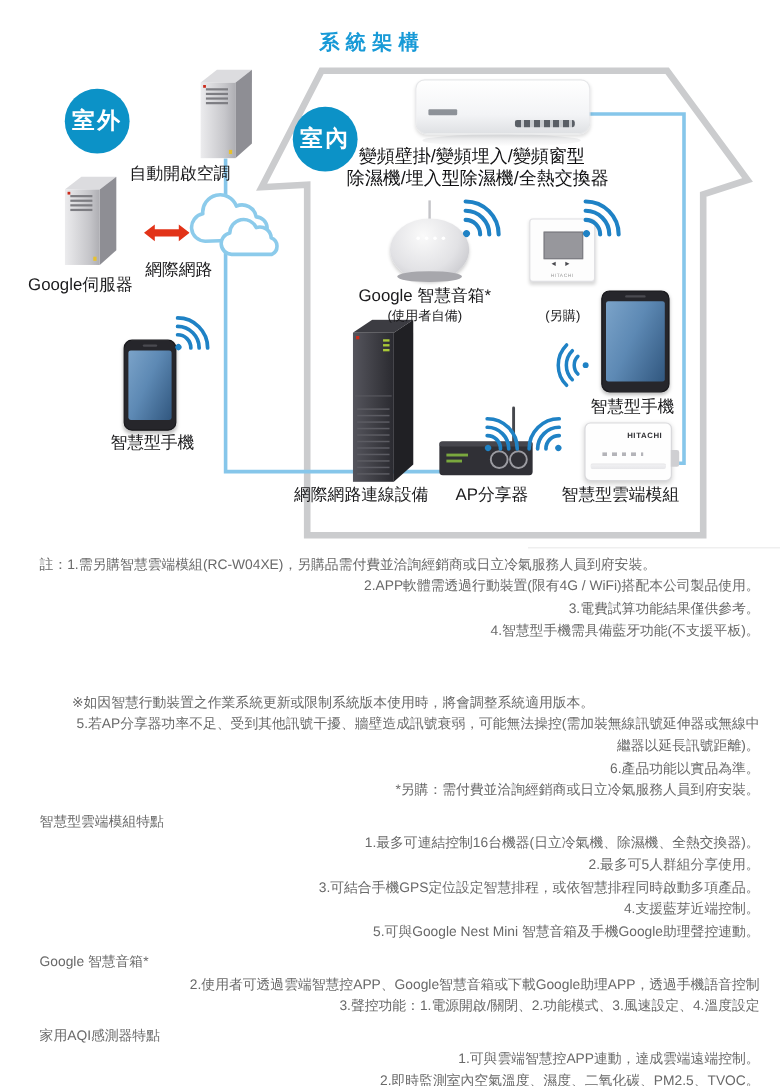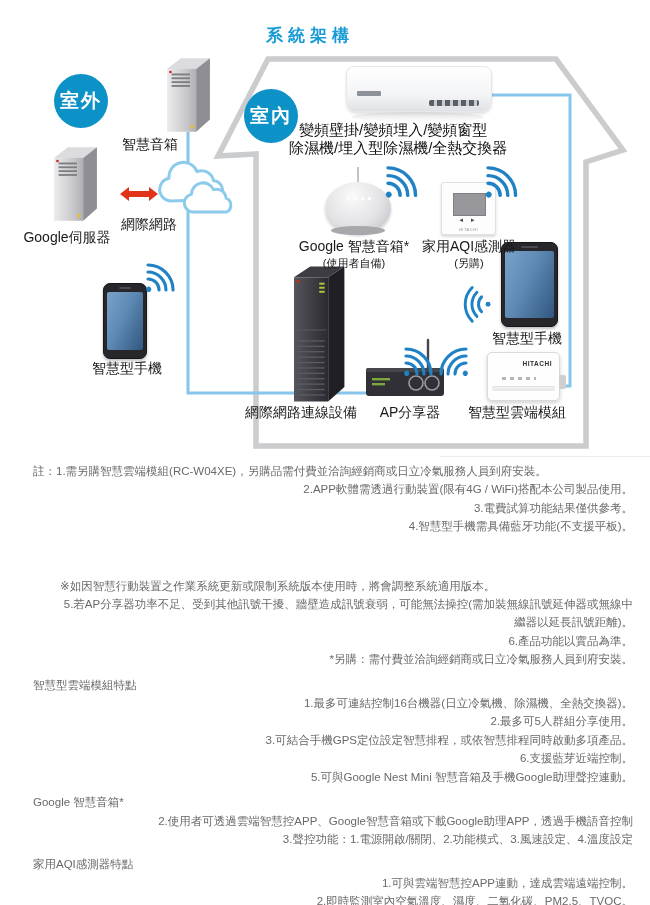--- a/index.html
+++ b/index.html
@@ -241,29 +241,28 @@
   </svg>
   <svg class="abs wifi" style="left:446px;top:340px;transform:rotate(-45deg)" width="40" height="40" viewBox="0 0 40 40">
     <g stroke="#1f82c5" stroke-width="3.1" fill="none" stroke-linecap="round">
       <path d="M12.2 26.2 A11 11 0 0 1 27.8 26.2"></path>
         <path d="M7.3 21.3 A18 18 0 0 1 32.7 21.3"></path>
         <path d="M2.3 16.3 A25 25 0 0 1 37.7 16.3"></path>
       </g>
     <circle cx="20" cy="33" r="2.6" fill="#1f82c5"></circle>
   </svg>
 
-  <div class="abs dev-label" style="left:90px;top:136px;width:120px">智慧音箱</div>
+  <div class="abs dev-label" style="left:90px;top:136px;width:120px">自動開啟空調</div>
   <div class="abs dev-label" style="left:6px;top:229px;width:122px">Google伺服器</div>
   <div class="abs dev-label" style="left:89px;top:216px;width:120px">網際網路</div>
   <div class="abs dev-label" style="left:57px;top:360px;width:140px">智慧型手機</div>
   <div class="abs ac-label" style="left:299px;top:121px;width:240px">變頻壁掛/變頻埋入/變頻窗型</div>
   <div class="abs ac-label" style="left:289px;top:139px;width:260px">除濕機/埋入型除濕機/全熱交換器</div>
   <div class="abs dev-label" style="left:272px;top:238px;width:164px">Google 智慧音箱*</div>
   <div class="abs dev-label sm" style="left:272px;top:256px;width:164px">(使用者自備)</div>
-  <div class="abs dev-label" style="left:399px;top:238px;width:140px">家用AQI感測器</div>
   <div class="abs dev-label sm" style="left:399px;top:256px;width:140px">(另購)</div>
   <div class="abs dev-label" style="left:457px;top:330px;width:140px">智慧型手機</div>
   <div class="abs dev-label" style="left:231px;top:404px;width:140px">網際網路連線設備</div>
   <div class="abs dev-label" style="left:350px;top:404px;width:120px">AP分享器</div>
   <div class="abs dev-label" style="left:447px;top:404px;width:140px">智慧型雲端模組</div>
 
   <div class="abs divider"></div>
 
   <div class="abs notes">
     <div class="row1">
@@ -276,21 +275,21 @@
     <div class="indent2">※如因智慧行動裝置之作業系統更新或限制系統版本使用時，將會調整系統適用版本。</div>
     <div class="indent hang">5.若AP分享器功率不足、受到其他訊號干擾、牆壁造成訊號衰弱，可能無法操控(需加裝無線訊號延伸器或無線中繼器以延長訊號距離)。</div>
     <div class="indent">6.產品功能以實品為準。</div>
     <div class="indent">*另購：需付費並洽詢經銷商或日立冷氣服務人員到府安裝。</div>
 
     <div class="section">
       <div>智慧型雲端模組特點</div>
       <div class="indent">1.最多可連結控制16台機器(日立冷氣機、除濕機、全熱交換器)。</div>
       <div class="indent">2.最多可5人群組分享使用。</div>
       <div class="indent">3.可結合手機GPS定位設定智慧排程，或依智慧排程同時啟動多項產品。</div>
-      <div class="indent">6.支援藍芽近端控制。</div>
+      <div class="indent">4.支援藍芽近端控制。</div>
       <div class="indent">5.可與Google Nest Mini 智慧音箱及手機Google助理聲控連動。</div>
     </div>
 
     <div class="section">
       <div>Google 智慧音箱*</div>
       <div class="indent">2.使用者可透過雲端智慧控APP、Google智慧音箱或下載Google助理APP，透過手機語音控制</div>
       <div class="indent">3.聲控功能：1.電源開啟/關閉、2.功能模式、3.風速設定、4.溫度設定</div>
     </div>
 
     <div class="section">

